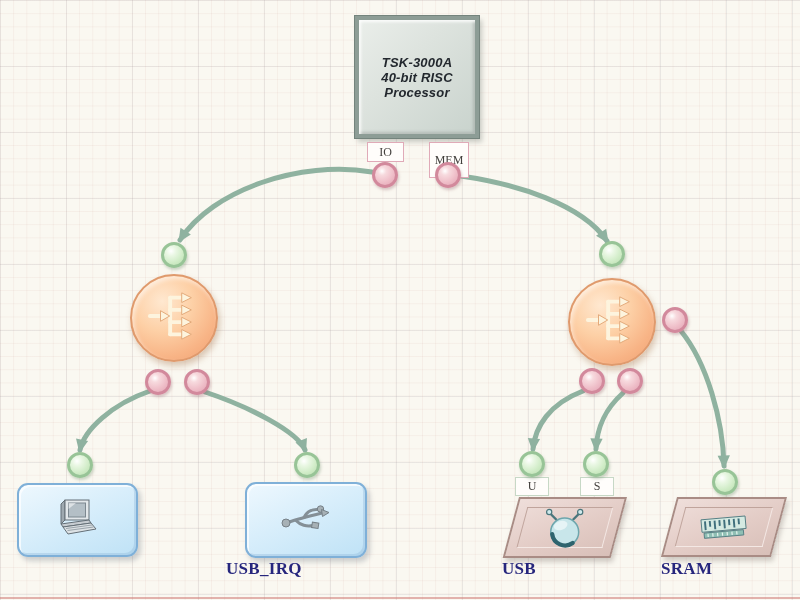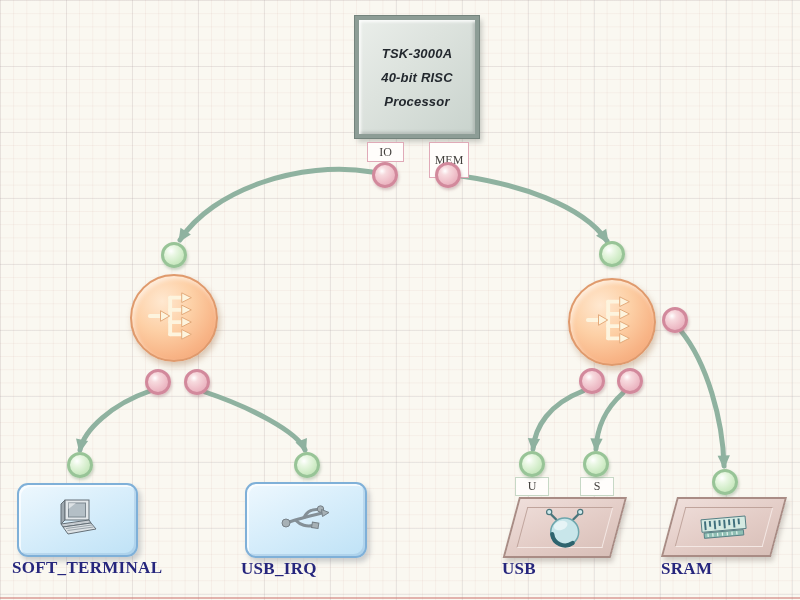--- a/index.html
+++ b/index.html
@@ -18,21 +18,20 @@
   .wires{position:absolute;left:0;top:0;z-index:1;}
   .wire{fill:none;stroke:#8fb2a0;stroke-width:5;stroke-linecap:round;}
 
   .processor{
     position:absolute;left:355px;top:16px;width:124px;height:122px;z-index:2;
     box-sizing:border-box;border:4px solid #8d9d96;
     background:linear-gradient(135deg,#eaeeea 0%,#dde3de 40%,#c9d3cd 100%);
     box-shadow:0 0 0 1px #74847d, 3px 4px 5px rgba(125,130,122,.40),
                inset 2px 2px 3px rgba(255,255,255,.85), inset -2px -2px 3px rgba(120,130,125,.35);
     display:flex;flex-direction:column;align-items:center;justify-content:center;
-    gap:9px;
   }
   .processor .ptext{
     font-family:"Liberation Sans",sans-serif;font-weight:bold;font-style:italic;
     font-size:13px;color:#23282e;letter-spacing:.2px;white-space:nowrap;
   }
 
   .portbox{
     position:absolute;z-index:2;box-sizing:border-box;background:#fffdfb;
     display:flex;align-items:center;justify-content:center;
     font-family:"Liberation Serif",serif;font-size:12px;color:#44413e;
@@ -184,38 +183,37 @@
         <rect x="9" y="4" width="24" height="20" fill="#e2e7ea" stroke="#646f77" stroke-width="1"></rect>
         <rect x="12.5" y="7" width="17" height="14" fill="#b4bfc6" stroke="#7d8890" stroke-width="1"></rect>
         <polygon points="12.5,7 20,7 12.5,13" fill="rgba(255,255,255,.55)"></polygon>
         <polygon points="5,28 33,24 35,27 7,31" fill="#c6ccd1" stroke="#646f77" stroke-width="1"></polygon>
         <polygon points="7,31 35,27 40,33 12,38" fill="#dde2e5" stroke="#646f77" stroke-width="1"></polygon>
         <line x1="10" y1="32.5" x2="36" y2="29" stroke="#9aa4ab" stroke-width="1.2"></line>
         <line x1="11.5" y1="34.5" x2="37.5" y2="31" stroke="#9aa4ab" stroke-width="1.2"></line>
       </svg>
     </span>
   </div>
-  <div class="label" style="left:12px;top:558px;">SOFT_TERMINAL</div>
 
   <div class="blue-block" style="left:245px;top:482px;width:122px;height:76px;">
     <span>
       <svg viewBox="0 0 56 32" width="56" height="32">
         <g stroke="#848f96" stroke-width="3" fill="none" stroke-linecap="round">
           <path d="M11,20 C20,17 32,14 44,11"></path>
           <path d="M18,18.5 C22,23 29,25 35,23.5"></path>
           <path d="M26,15.5 C29,9 35,7 40,7.5"></path>
         </g>
         <circle cx="8" cy="21" r="4" fill="#a7b1b6" stroke="#768087"></circle>
         <rect x="34" y="20.5" width="6.5" height="5.5" fill="#a7b1b6" stroke="#768087" transform="rotate(9 37 23)"></rect>
         <circle cx="42.5" cy="7" r="3.2" fill="#a7b1b6" stroke="#768087"></circle>
         <polygon points="43.5,7.5 51,10.5 44.5,14.5" fill="#a7b1b6" stroke="#768087"></polygon>
       </svg>
     </span>
   </div>
-  <div class="label" style="left:241px;top:559px;">USB_IRQ</div>
+  <div class="label" style="left:226px;top:559px;">USB_IRQ</div>
 
   <div class="portbox greenb" style="left:515px;top:477px;width:34px;height:19px;">U</div>
   <div class="portbox greenb" style="left:580px;top:477px;width:34px;height:19px;">S</div>
 
   <div class="pgram" style="left:519px;top:497px;width:108px;">
     <div class="unskew">
       <svg viewBox="0 0 46 44" width="46" height="44">
         <line x1="9" y1="8" x2="15" y2="14" stroke="#4a767c" stroke-width="2.4"></line>
         <circle cx="7.5" cy="6" r="2.6" fill="#cfe9ec" stroke="#4a767c" stroke-width="1.2"></circle>
         <line x1="37" y1="8" x2="31" y2="14" stroke="#4a767c" stroke-width="2.4"></line>

